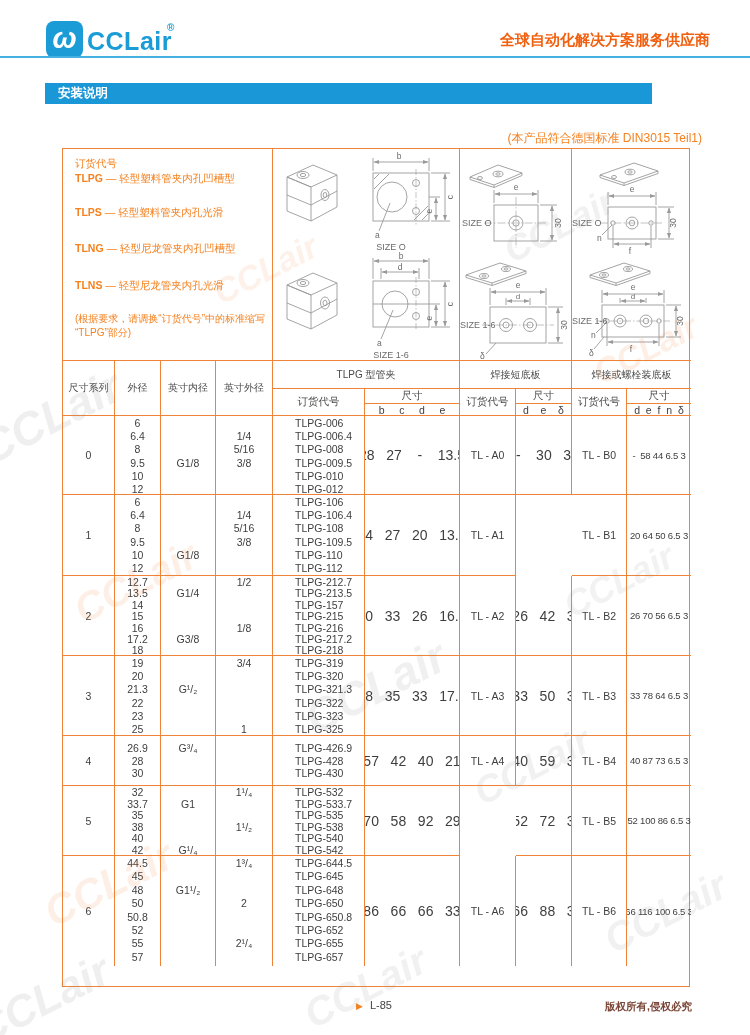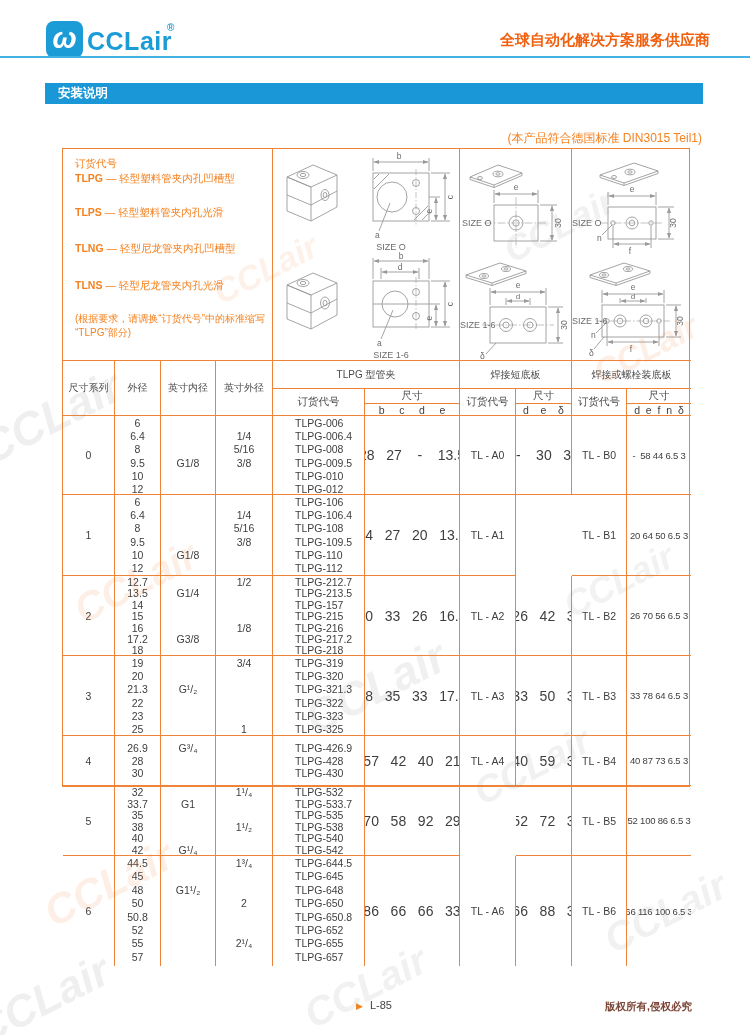--- a/index.html
+++ b/index.html
@@ -10,26 +10,26 @@
   body{background:#e9e9e9;font-family:"Liberation Sans","DejaVu Sans",sans-serif;}
   .page{position:relative;width:750px;height:1035px;background:#fff;overflow:hidden;margin:0 auto;}
 
   
   .logo-box{position:absolute;left:46px;top:21px;width:37px;height:37px;background:var(--blue);border-radius:8px;color:#fff;text-align:center;}
   .logo-mark{font-size:29px;font-weight:bold;font-style:italic;line-height:34px;display:block;}
   .logo-text{position:absolute;left:87px;top:27px;font-size:25px;font-weight:bold;color:var(--blue);letter-spacing:.5px;}
   .reg{position:absolute;left:167px;top:22px;font-size:10px;color:var(--blue);font-weight:bold;}
   .slogan{position:absolute;right:40px;top:31px;font-size:15px;font-weight:bold;color:#f2600f;margin-left:20px;}
   .blue-rule{position:absolute;left:0;top:56px;width:750px;height:2px;background:#45b1e2;}
-  .section-bar{position:absolute;left:45px;top:83px;width:658px;height:21px;background:var(--bar-blue);}
+  .section-bar{position:absolute;left:45px;top:83px;width:607px;height:21px;background:var(--bar-blue);}
   .section-title{color:#fff;font-size:12.5px;font-weight:bold;line-height:21px;padding-left:13px;}
   .din-note{position:absolute;right:48px;top:130px;font-size:12px;color:var(--orange);}
 
   
-  .tbl{position:absolute;left:62px;top:148px;width:628px;height:639px;border:1px solid var(--oline);
+  .tbl{position:absolute;left:62px;top:148px;width:628px;height:839px;border:1px solid var(--oline);
        display:grid;grid-template-columns:52px 46px 55px 57px 92px 95px 56px 56px 55px 64px;
        grid-template-rows:212px 28px 15px 12px 79px 81px 80px 80px 50px 70px 110px;background:#fff;}
   .c{border-right:1px solid var(--oline);border-bottom:1px solid var(--oline);overflow:hidden;color:var(--ink);}
   .ner{border-right:none;}
   .neb{border-bottom:none;}
   .hd{display:flex;align-items:center;justify-content:center;font-size:10px;color:var(--hink);text-align:center;}
   .hd2{font-size:10.5px;}
   .lt{display:flex;align-items:center;justify-content:center;white-space:pre;font-size:10.5px;color:var(--ink);}
   .dc{display:flex;align-items:center;justify-content:center;font-size:10.5px;}
   .ml{display:block;white-space:pre-line;text-align:center;padding-top:1px;font-size:10.5px;}

